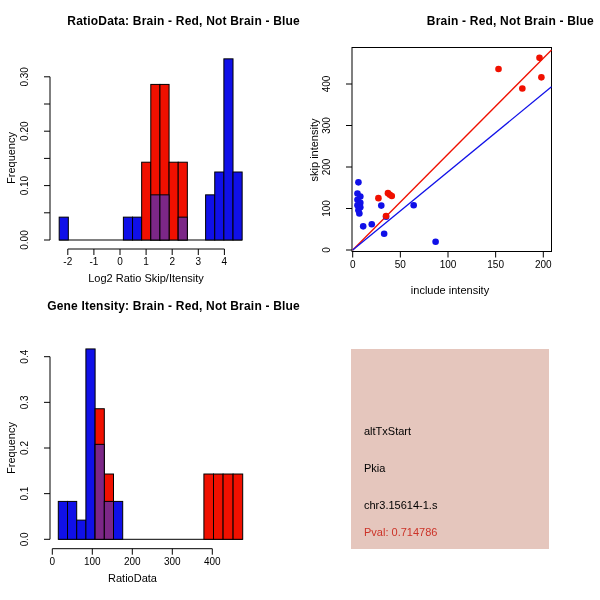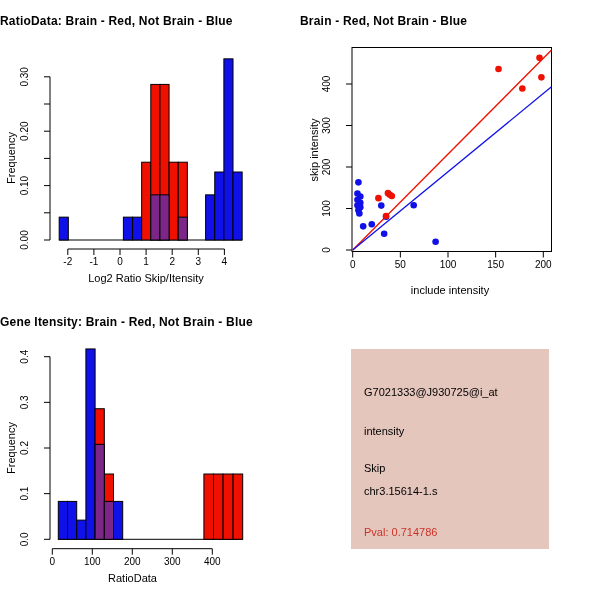--- a/index.html
+++ b/index.html
@@ -1,19 +1,19 @@
 <!DOCTYPE html>
 <html><head>
 <meta charset="utf-8">
 <style>
   html,body{margin:0;padding:0;}
   body{width:600px;height:600px;position:relative;background:#ffffff;
        font-family:"Liberation Sans","DejaVu Sans",sans-serif;color:#000;}
   .abs{position:absolute;}
-  .title{font-weight:bold;font-size:12px;text-align:left;white-space:nowrap;letter-spacing:.2px;}
+  .title{font-weight:bold;font-size:12px;text-align:right;white-space:nowrap;letter-spacing:.2px;}
   .axlab{font-size:11px;text-align:center;white-space:nowrap;}
   .ylab{transform:translate(-50%,-50%) rotate(-90deg);}
   .info-line{font-size:11px;white-space:nowrap;}
   svg text{font-family:"Liberation Sans","DejaVu Sans",sans-serif;}
 </style>
 </head>
 <body>
 
 <svg id="chart-svg" class="abs" style="left:0;top:0" width="600" height="600">
     <g transform="translate(0,0)">
@@ -145,32 +145,31 @@
       <rect x="203.89999999999998" y="174.02050000000003" width="9.600000000000023" height="65.27949999999998" fill="#f01000" stroke="#000" stroke-width="1"></rect>
       <rect x="213.5" y="174.02050000000003" width="9.600000000000023" height="65.27949999999998" fill="#f01000" stroke="#000" stroke-width="1"></rect>
       <rect x="223.10000000000002" y="174.02050000000003" width="10" height="65.27949999999998" fill="#f01000" stroke="#000" stroke-width="1"></rect>
       <rect x="233.10000000000002" y="174.02050000000003" width="9.599999999999966" height="65.27949999999998" fill="#f01000" stroke="#000" stroke-width="1"></rect>
       <rect x="95.1" y="144.348" width="9.200000000000003" height="94.952" fill="#7c2787" stroke="#000" stroke-width="1"></rect>
       <rect x="104.3" y="201.4105" width="9.200000000000003" height="37.8895" fill="#7c2787" stroke="#000" stroke-width="1"></rect>
     </g>
   </svg>
 
 <div class="abs title" style="left:0;top:14px;width:300px">RatioData: Brain - Red, Not Brain - Blue</div>
-<div class="abs title" style="left:300px;top:14px;width:300px">Brain - Red, Not Brain - Blue</div>
-<div class="abs title" style="left:0;top:315px;width:300px">Gene Itensity: Brain - Red, Not Brain - Blue</div>
+<div class="abs title" style="left:294px;top:14px;width:300px">Brain - Red, Not Brain - Blue</div>
+<div class="abs title" style="left:0;top:299px;width:300px">Gene Itensity: Brain - Red, Not Brain - Blue</div>
 
 <div class="abs axlab" style="left:0;top:272px;width:292px">Log2 Ratio Skip/Itensity</div>
 <div class="abs axlab ylab" style="left:11px;top:158px">Frequency</div>
 
 <div class="abs axlab" style="left:300px;top:284px;width:300px">include intensity</div>
 <div class="abs axlab ylab" style="left:314px;top:150px">skip intensity</div>
 
 <div class="abs axlab" style="left:0;top:572px;width:265px">RatioData</div>
 <div class="abs axlab ylab" style="left:11px;top:448px">Frequency</div>
 
 <div class="abs" style="left:300px;top:300px;width:300px;height:300px">
   <div class="abs" id="info-box" style="left: 51px; top: 49px; width: 198px; height: 200px; background: rgb(229, 198, 189);"></div>
-  <div class="abs info-line" style="left:64px;top:86px">G7021333@J930725@i_at</div>
-  <div class="abs info-line" style="left:64px;top:125px">intensity</div>
-  <div class="abs info-line" style="left:64px;top:162px">Skip</div>
-  <div class="abs info-line" style="left:64px;top:185px">chr3.15614-1.s</div>
+  <div class="abs info-line" style="left:64px;top:125px">altTxStart</div>
+  <div class="abs info-line" style="left:64px;top:162px">Pkia</div>
+  <div class="abs info-line" style="left:64px;top:199px">chr3.15614-1.s</div>
   <div class="abs info-line" id="pval-line" style="left: 64px; top: 226px; color: rgb(204, 51, 40);">Pval: 0.714786</div>
 </div>
 
 </body></html>

